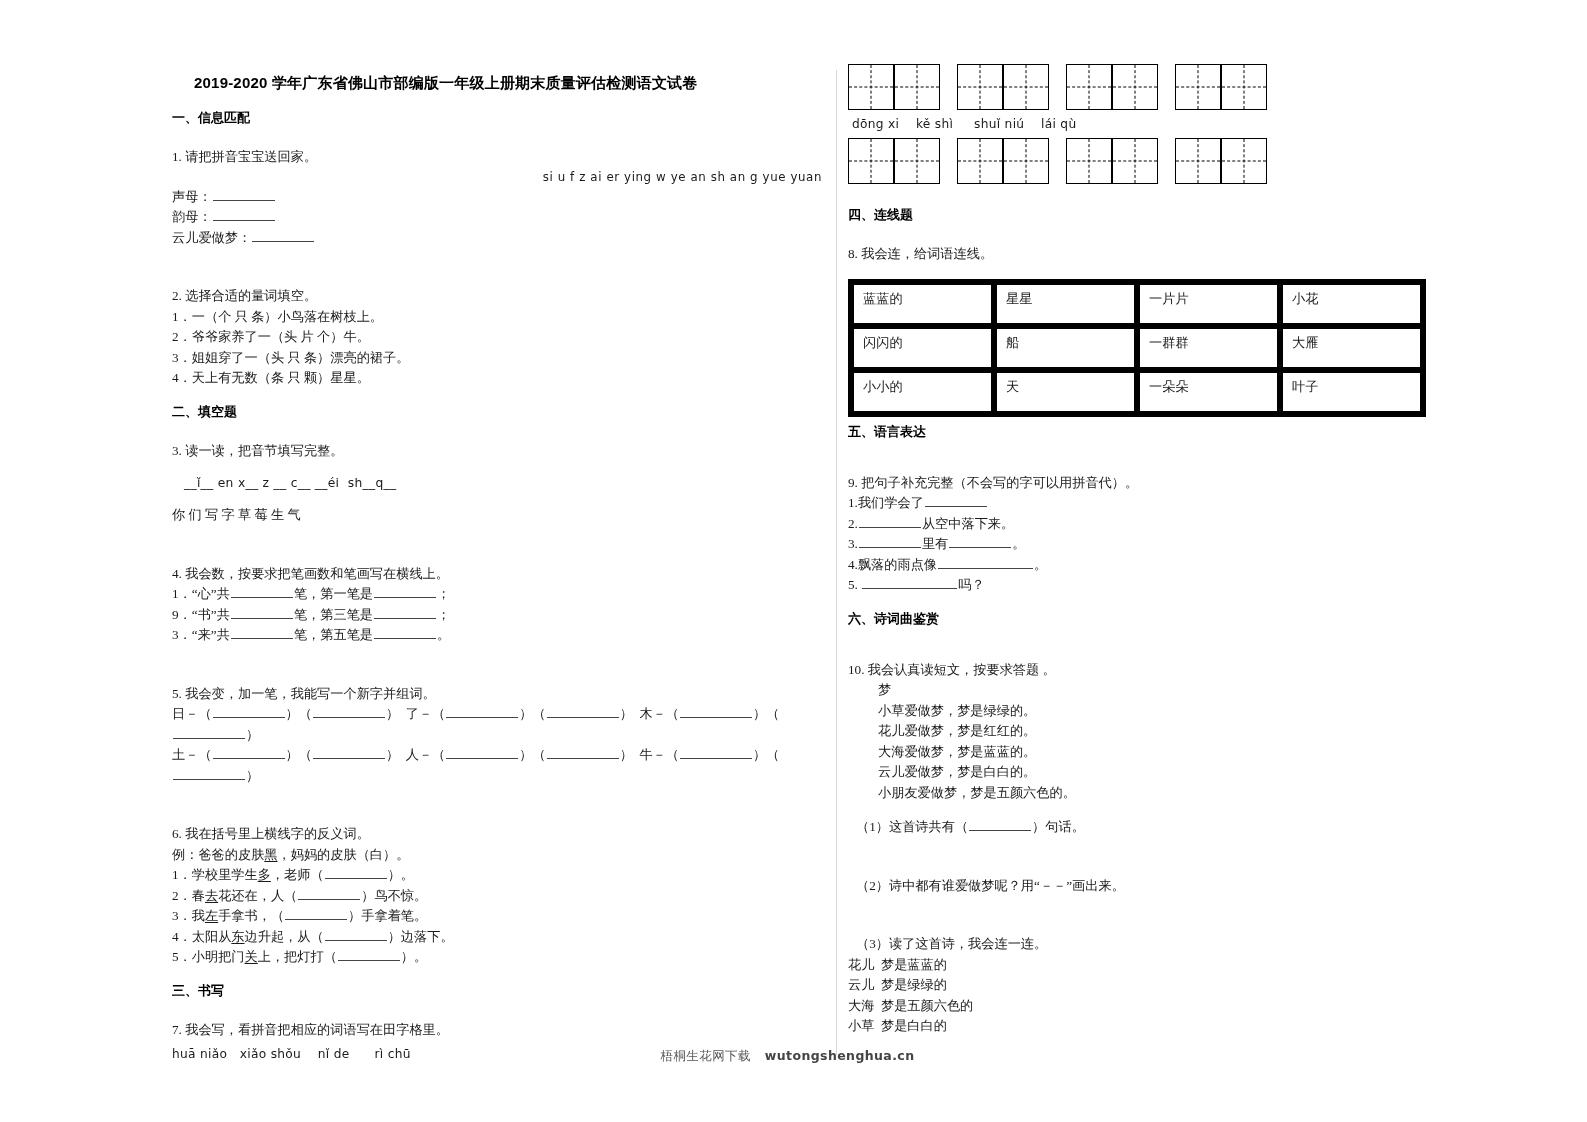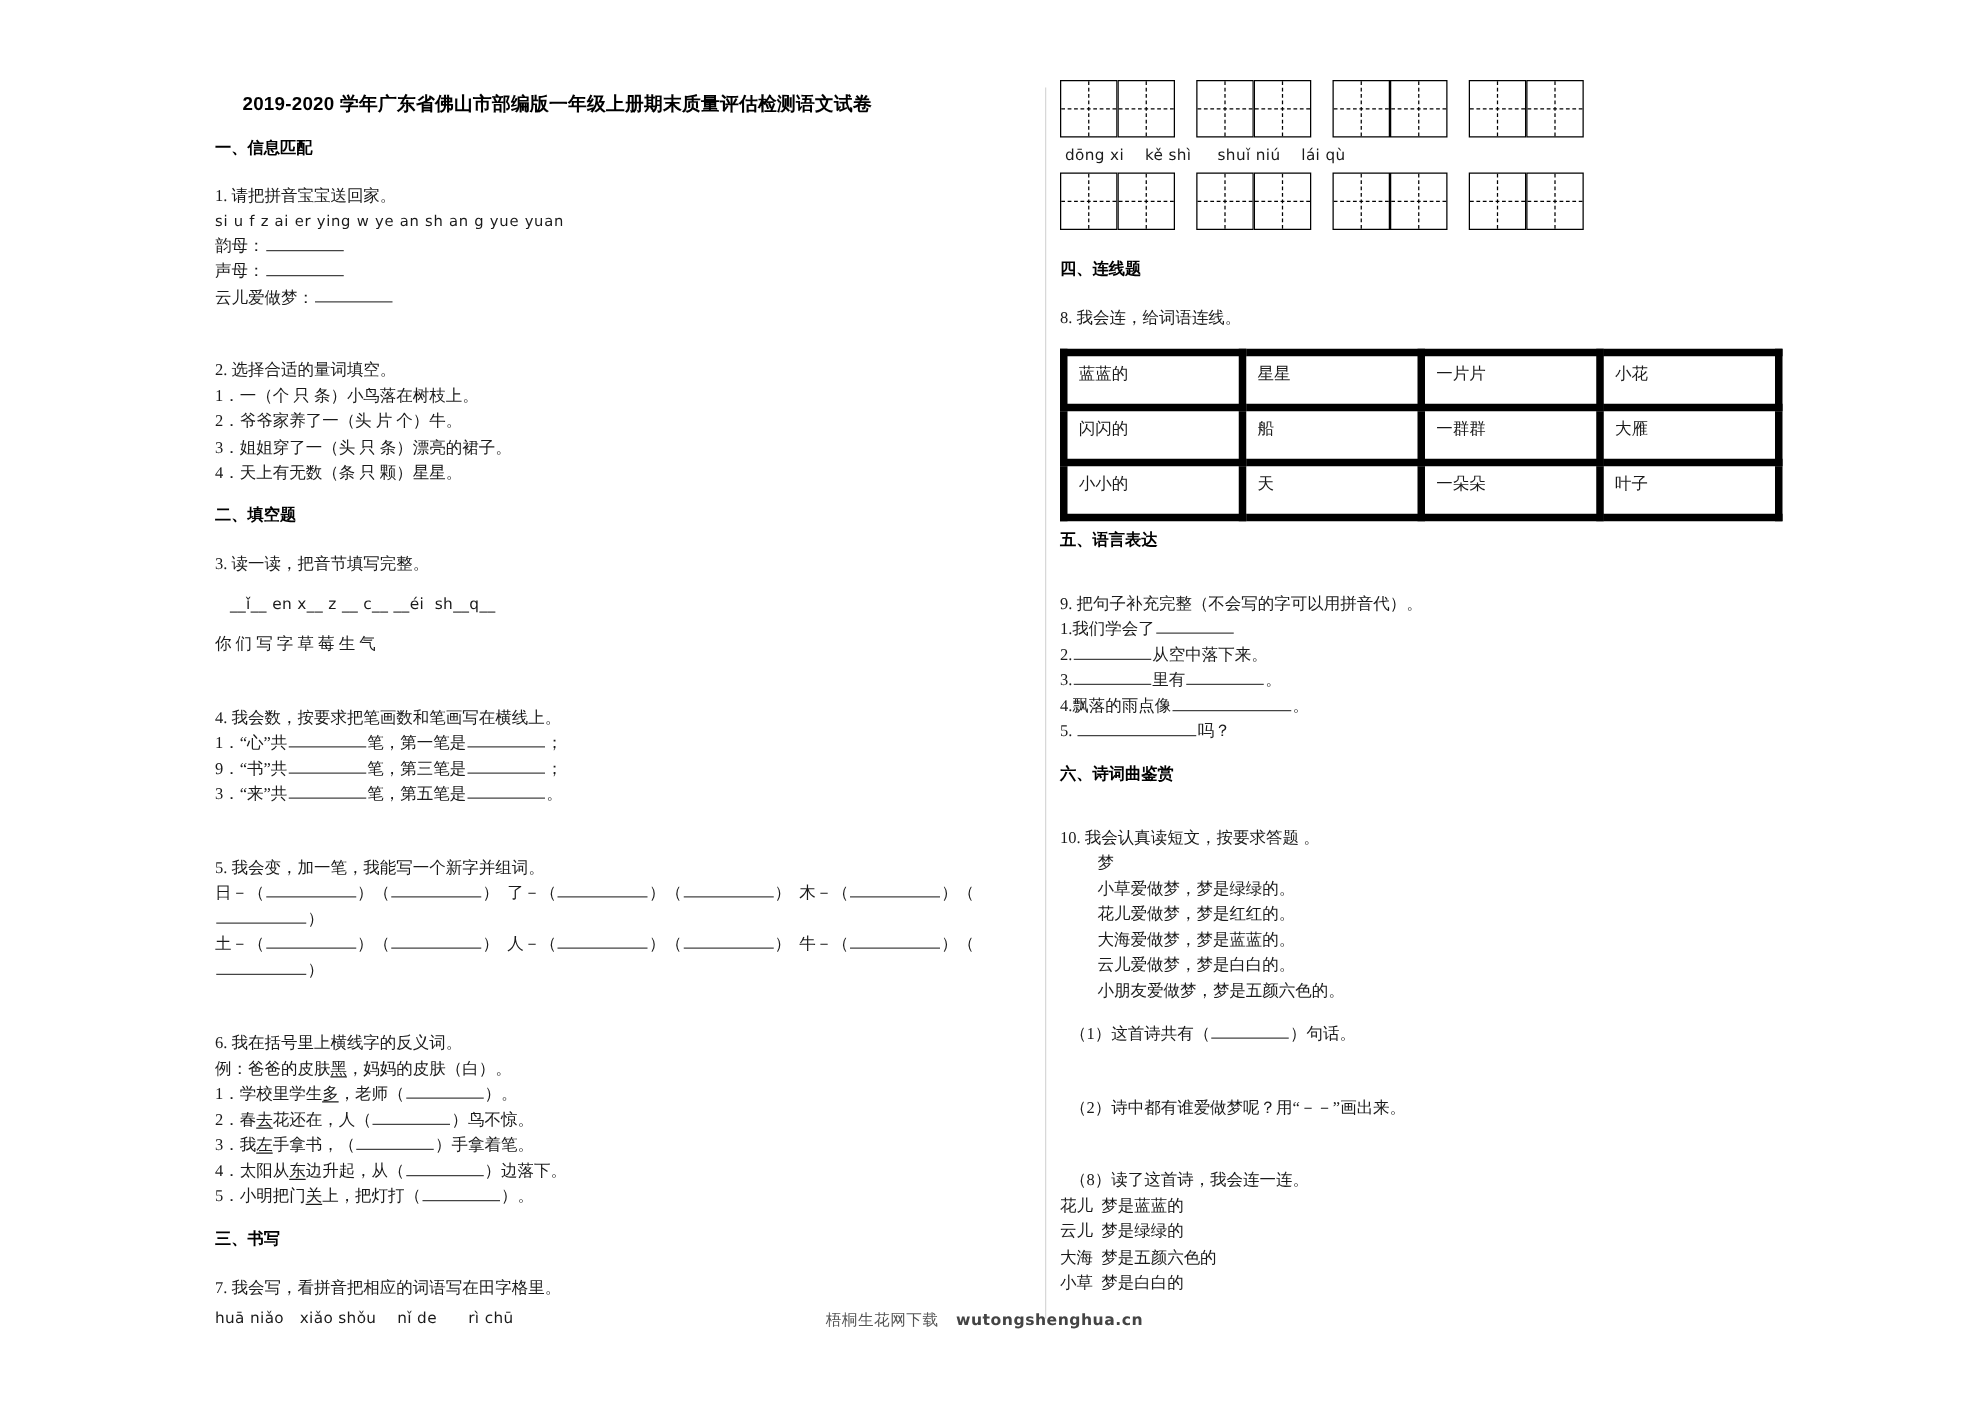--- a/index.html
+++ b/index.html
@@ -66,20 +66,21 @@
     margin: 0;
   }
   .sub { font-size: 13.2px; line-height: 20.5px; margin: 0; }
 
   .mono-py {
     font-family: "DejaVu Sans", "Liberation Sans", sans-serif;
     font-size: 11.8px;
     letter-spacing: 0.6px;
     line-height: 19px;
     margin: 0;
+    text-align: right;
   }
   .py-line {
     font-family: "DejaVu Sans", "Liberation Sans", sans-serif;
     font-size: 12.3px;
     letter-spacing: 0.3px;
     line-height: 20px;
     margin: 12px;
     white-space: pre;
   }
 
@@ -198,24 +199,24 @@
     <h1 class="doc-title">2019-2020 学年广东省佛山市部编版一年级上册期末质量评估检测语文试卷</h1>
 
     <div class="section-head">一、信息匹配</div>
 
     <div class="spacer-sm"></div>
 
     <div>
       <p class="q">1. 请把拼音宝宝送回家。</p>
       <p class="mono-py">si u f z ai er ying w ye an sh an g yue yuan</p>
       <p class="q">
+        <span>声母：</span><span class="blank b-md"></span>
+      </p>
+      <p class="q">
         <span>韵母：</span><span class="blank b-md"></span>
-      </p>
-      <p class="q">
-        <span>声母：</span><span class="blank b-md"></span>
       </p>
       <p class="q">
         <span>云儿爱做梦：</span><span class="blank b-md"></span>
       </p>
     </div>
 
     <div class="spacer-lg"></div>
 
     <div>
       <p class="q">2. 选择合适的量词填空。</p>
@@ -414,21 +415,21 @@
       <p class="subq">
         <span>（1）这首诗共有（</span><span class="blank b-md"></span><span>）句话。</span>
       </p>
 
       <div class="spacer-lg"></div>
 
       <p class="subq">（2）诗中都有谁爱做梦呢？用“－－”画出来。</p>
 
       <div class="spacer-lg"></div>
 
-      <p class="subq">（8）读了这首诗，我会连一连。</p>
+      <p class="subq">（3）读了这首诗，我会连一连。</p>
       <p class="match-pair">花儿  梦是蓝蓝的</p>
       <p class="match-pair">云儿  梦是绿绿的</p>
       <p class="match-pair">大海  梦是五颜六色的</p>
       <p class="match-pair">小草  梦是白白的</p>
     </div>
 
   </div>
 
   <div class="footer">
     <span class="fz">梧桐生花网下载</span><span class="furl">wutongshenghua.cn</span>

